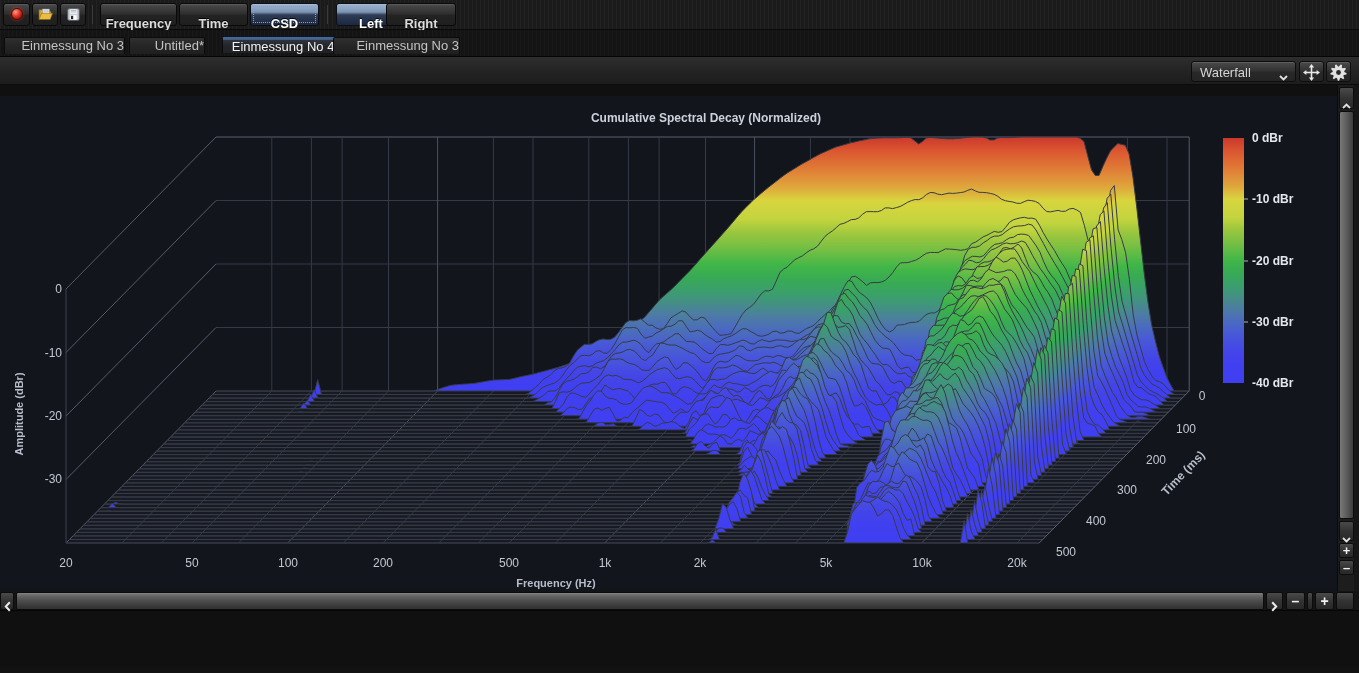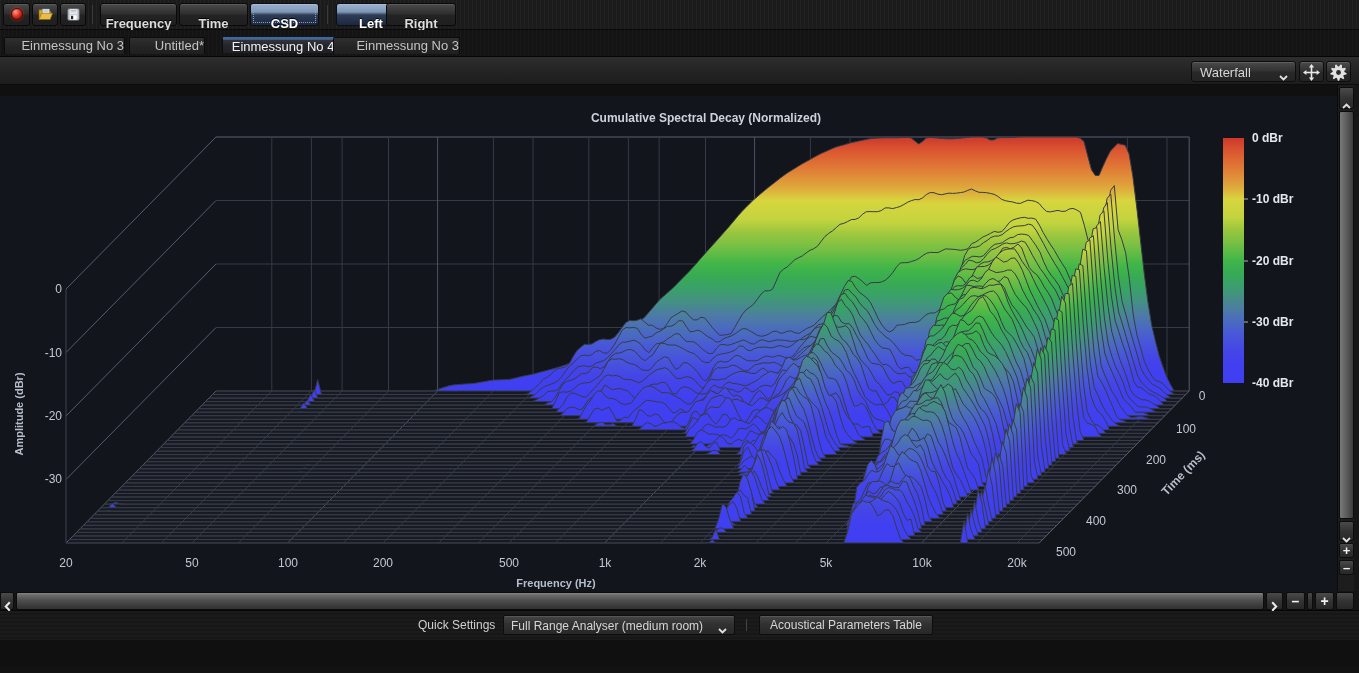--- a/index.html
+++ b/index.html
@@ -378,24 +378,13 @@
         </svg></div>
   <div id="hthumb"></div>
   <div class="hbtnsb" style="left:1266px;width:17px;text-align:center;padding-top:5px"><svg width="7" height="11" viewBox="0 0 7 11">
           <path d="M1.2 1.2 L5.2 5.5 L1.2 9.8" stroke="#ececec" stroke-width="2" fill="none"></path>
         </svg></div>
   <div class="hbtnsb" style="left:1286px;width:19px;text-align:center;font-size:14px;line-height:16px;font-weight:bold">–</div>
   <div class="hbtnsb" style="left:1307px;width:6px"></div>
   <div class="hbtnsb" style="left:1315px;width:19px;text-align:center;font-size:14px;line-height:16px;font-weight:bold">+</div>
   <div class="hbtnsb" style="left:1336px;width:18px"></div>
  </div>
- <div class="abs" id="qrow">
-  <div id="qlabel">Quick Settings</div>
-  <div id="qdd">
-        <span style="position:absolute;left:7px;top:3px">Full Range Analyser (medium room)</span>
-   <span style="position:absolute;right:7px;top:7px"><svg width="9" height="6" viewBox="0 0 9 6">
-            <path d="M1 1 l3.5 3.5 L8 1" stroke="#e0e0e0" stroke-width="1.8" fill="none"></path>
-          </svg></span>
-      </div>
-  <div id="qsep"></div>
-  <div id="qbtn">Acoustical Parameters Table</div>
- </div>
  <div class="abs" id="bottomedge"></div>
 </div>
 </body></html>

